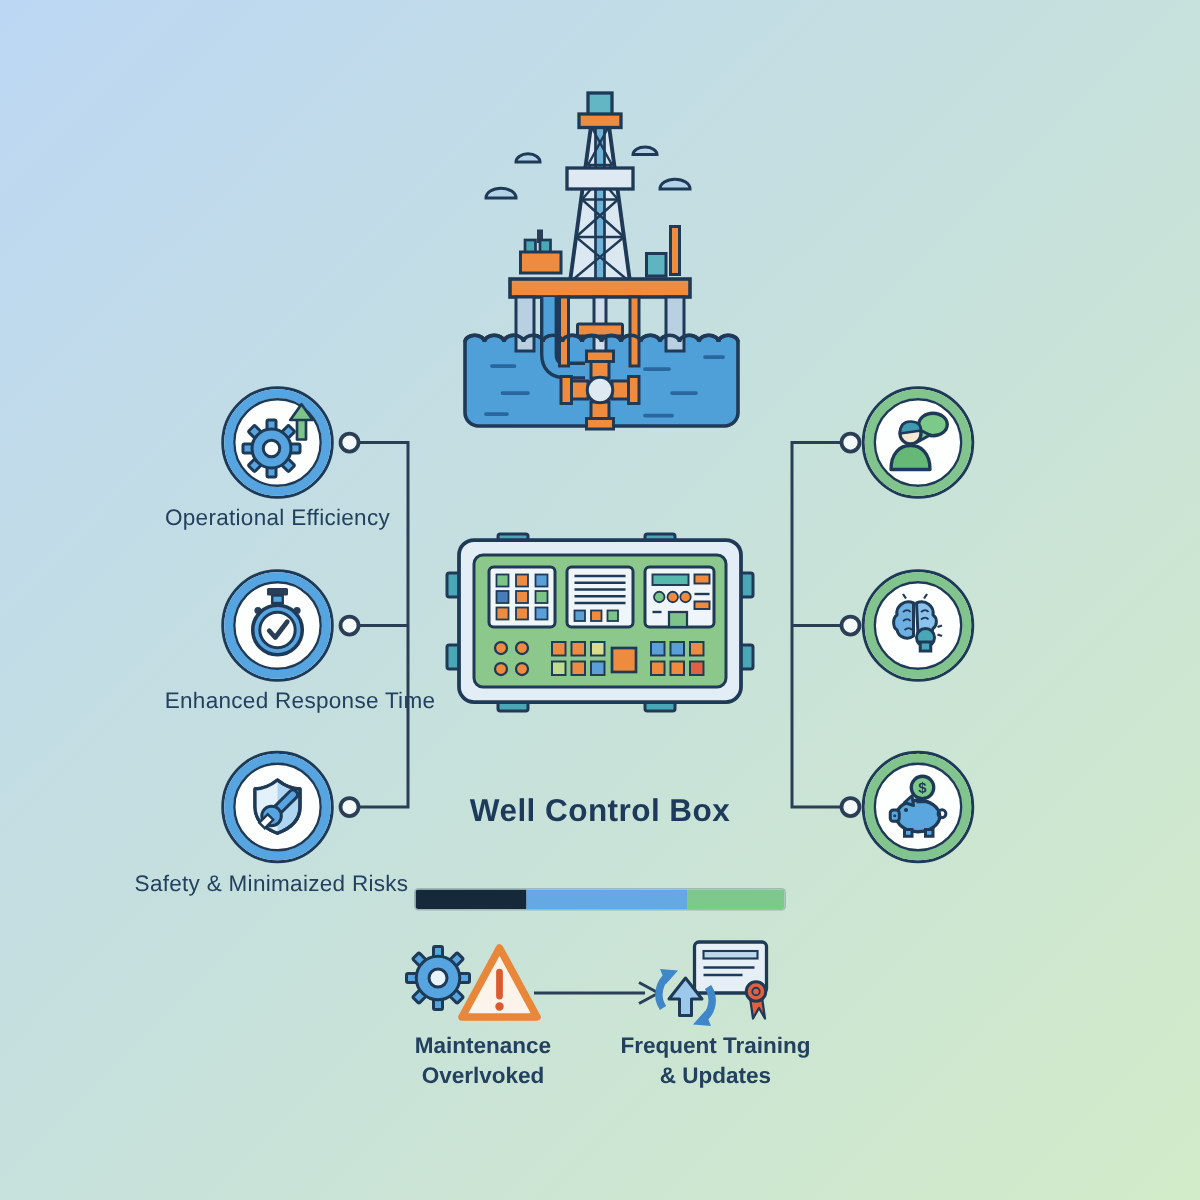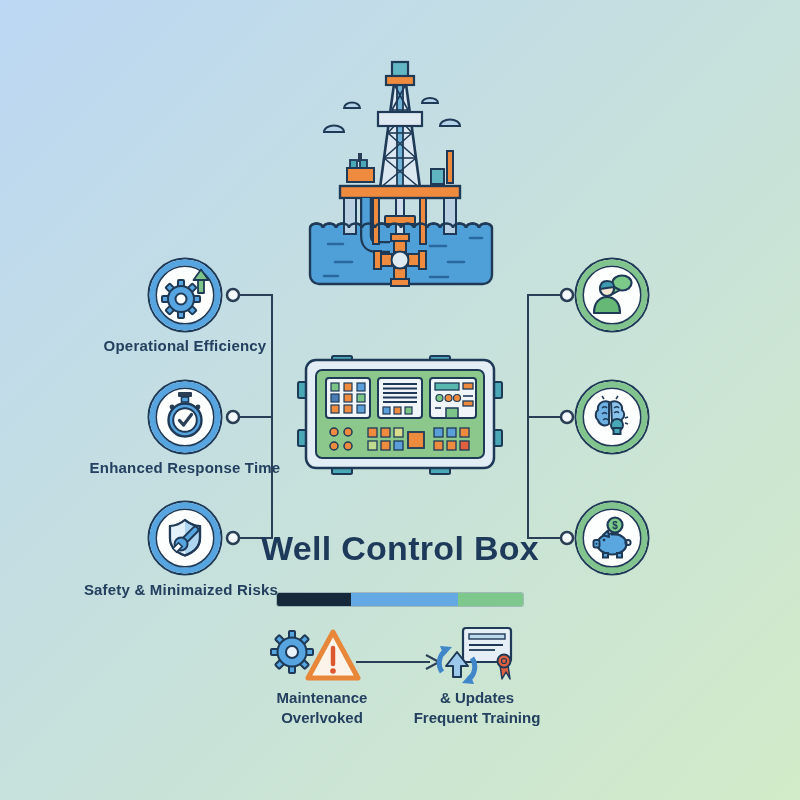--- a/index.html
+++ b/index.html
@@ -2,24 +2,24 @@
 <html><head>
 <meta charset="utf-8">
 <style>
   html,body{margin:0;padding:0;}
   .canvas{
     position:relative;width:800px;height:800px;overflow:hidden;
     background:linear-gradient(135deg,#bcd7f3 0%,#c6e0dd 48%,#d2ebc8 100%);
     font-family:"Liberation Sans",sans-serif;color:#23405f;
   }
   .abs{position:absolute;}
-  .benefit-label{position:absolute;text-align:center;font-size:15px;font-weight:700;
+  .benefit-label{position:absolute;text-align:center;font-size:15px;font-weight:400;
     color:#23405f;letter-spacing:.2px;line-height:19px;}
   .title{position:absolute;left:250px;top:529px;width:300px;text-align:center;
-    font-size:34px;font-weight:600;color:#1e3a5a;letter-spacing:.3px;}
+    font-size:21px;font-weight:600;color:#1e3a5a;letter-spacing:.3px;}
   .progress{position:absolute;left:277px;top:593px;width:246px;height:13px;display:flex;
     border-radius:2px;overflow:hidden;box-shadow:0 0 0 1px rgba(30,58,87,.25);}
   .progress .seg{height:100%;}
   .bottom-label{position:absolute;width:170px;text-align:center;font-size:15px;
     font-weight:600;color:#23405f;line-height:20px;}
   svg{display:block;}
 </style>
 </head>
 <body>
 
@@ -248,21 +248,21 @@
     <g transform="translate(40,43)">
       <rect x="-7" y="-28" width="14" height="5" rx="1" fill="#2a3f55"></rect>
       <rect x="-3.5" y="-23" width="7" height="5" fill="#57a5e0" stroke="#1e3a57" stroke-width="1.6"></rect>
       <circle cx="-13" cy="-13" r="2.4" fill="#2a3f55"></circle>
         <circle cx="13" cy="-13" r="2.4" fill="#2a3f55"></circle>
       <circle cx="0" cy="0" r="16.5" fill="#57a5e0" stroke="#1e3a57" stroke-width="2.4"></circle>
       <circle cx="0" cy="0" r="11.8" fill="#fdfefe" stroke="#1e3a57" stroke-width="2"></circle>
       <path d="M-5.5,0.5 L-1.5,5 L6.5,-5.5" fill="none" stroke="#2a3f55" stroke-width="3.2" stroke-linecap="round" stroke-linejoin="round"></path>
     </g>
   </svg>
-  <div class="benefit-label" style="left:70px;top:458px;width:230px">Enhanced Response Time</div>
+  <div class="benefit-label" style="left:85px;top:458px;width:230px">Enhanced Response Time</div>
 
   <svg class="abs" style="left:145px;top:498px" width="80" height="80" viewBox="0 0 80 80">
     <circle cx="40" cy="40" r="36.5" fill="#fdfefe" stroke="#1e3a57" stroke-width="2"></circle>
     <circle cx="40" cy="40" r="32.5" fill="none" stroke="#57a5e0" stroke-width="6"></circle>
     <circle cx="40" cy="40" r="28.8" fill="#fdfefe" stroke="#1e3a57" stroke-width="1.6"></circle>
     <g transform="translate(40,39)">
       <path d="M0,-17 C5,-13 11,-11 15,-11 L15,1 C15,10 8,15.5 0,18.5 C-8,15.5 -15,10 -15,1 L-15,-11 C-11,-11 -5,-13 0,-17 Z" fill="#aed6f2" stroke="#1e3a57" stroke-width="2.2" stroke-linejoin="round"></path>
       <path d="M0,-17 C-5,-13 -11,-11 -15,-11 L-15,1 C-15,10 -8,15.5 0,18.5 Z" fill="#e3f1fb"></path>
       <path d="M0,-17 C5,-13 11,-11 15,-11 L15,1 C15,10 8,15.5 0,18.5 C-8,15.5 -15,10 -15,1 L-15,-11 C-11,-11 -5,-13 0,-17 Z" fill="none" stroke="#1e3a57" stroke-width="2.2" stroke-linejoin="round"></path>
       <g transform="translate(1,2) rotate(-45)">
@@ -396,17 +396,17 @@
     </g>
     <g>
       <path d="M9,48 a16,16 0 0 1 4,-22" fill="none" stroke="#3f87c9" stroke-width="5"></path>
       <polygon points="7,22 19,23 11,32" fill="#3f87c9"></polygon>
       <path d="M39,34 a16,16 0 0 1 -4,22" fill="none" stroke="#3f87c9" stroke-width="5"></path>
       <polygon points="41,60 29,59 37,50" fill="#3f87c9"></polygon>
       <polygon points="13,42 24,28 35,42 28,42 28,53 20,53 20,42" fill="#9cc8ec" stroke="#1e3a57" stroke-width="2" stroke-linejoin="round"></polygon>
     </g>
   </svg>
   <div class="bottom-label" style="left:392px;top:688px">
+    <div>Frequent Training</div>
     <div>&amp; Updates</div>
-    <div>Frequent Training</div>
   </div>
 
 </div>
 
 </body></html>

